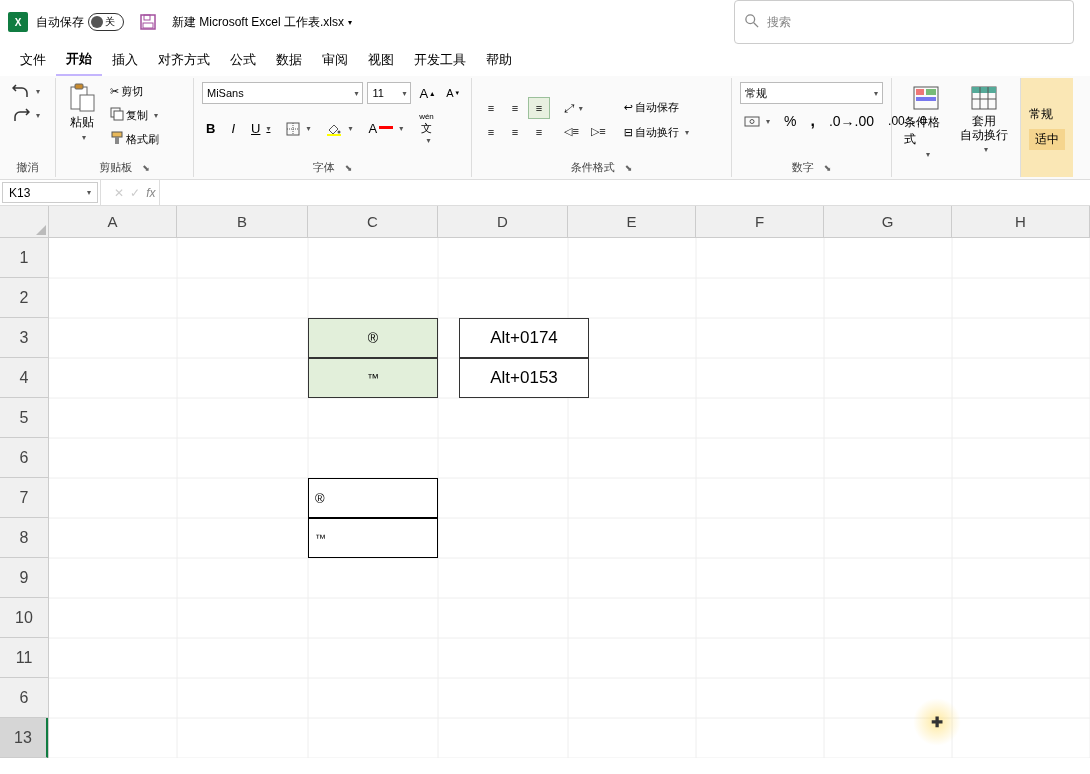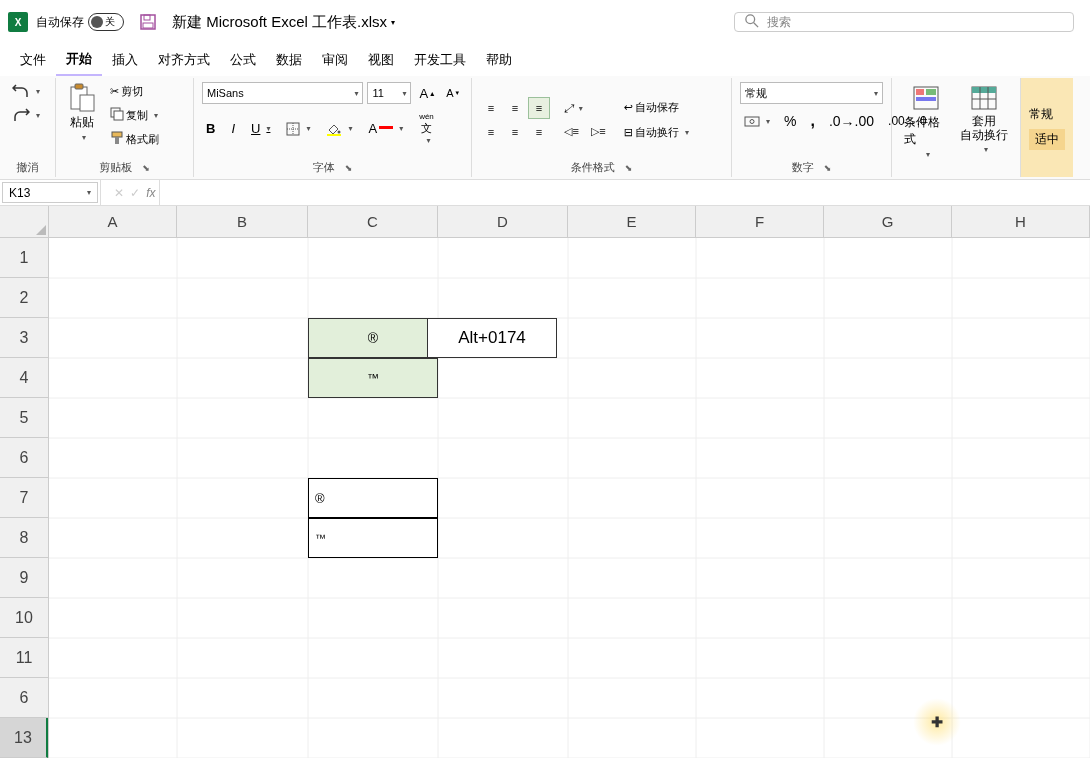--- a/index.html
+++ b/index.html
@@ -6,23 +6,23 @@
 body { font-family: "Microsoft YaHei", "Segoe UI", sans-serif; font-size: 12px; background: #fff; overflow: hidden; width: 1090px; height: 774px; position: relative; }
 
 
 .titlebar { height: 44px; display: flex; align-items: center; padding: 0 8px; background: #fff; }
 .excel-icon { width: 20px; height: 20px; background: #107c41; color: #fff; display: flex; align-items: center; justify-content: center; font-weight: bold; font-size: 10px; border-radius: 2px; margin-right: 8px; }
 .autosave { display: flex; align-items: center; gap: 4px; margin-right: 8px; }
 .toggle { width: 36px; height: 18px; border: 1px solid #333; border-radius: 9px; display: flex; align-items: center; padding: 0 2px; position: relative; }
 .toggle-knob { width: 12px; height: 12px; background: #555; border-radius: 50%; }
 .toggle-label { font-size: 10px; margin-left: 14px; position: absolute; }
 .save-icon { width: 16px; height: 16px; margin: 0 8px; color: #a4509f; }
-.filename { margin-left: 8px; font-size: 15px; }
+.filename { margin-left: 8px; font-size: 12px; }
 .filename-drop { margin-left: 4px; font-size: 8px; }
-.search-box { margin-left: auto; width: 340px; height: 20px; border: 1px solid #ccc; border-radius: 4px; display: flex; align-items: center; padding: 0 10px; gap: 8px; color: #666; background: #fff; margin-right: 8px; }
+.search-box { margin-left: auto; width: 340px; height: 44px; border: 1px solid #ccc; border-radius: 4px; display: flex; align-items: center; padding: 0 10px; gap: 8px; color: #666; background: #fff; margin-right: 8px; }
 
 
 .menubar { height: 32px; display: flex; align-items: center; padding: 0 10px; gap: 0; }
 .menu-item { padding: 6px 10px; font-size: 13px; cursor: pointer; }
 .menu-item.active { border-bottom: 2px solid #c4b5fd; font-weight: 600; }
 
 
 .ribbon { height: 104px; background: #fafafa; border-bottom: 1px solid #ddd; display: flex; padding: 2px 0; }
 .ribbon-group { border-right: 1px solid #ddd; padding: 4px 8px 0; display: flex; flex-direction: column; justify-content: space-between; }
 .ribbon-group-label { text-align: center; font-size: 11px; color: #444; padding: 2px 0; display: flex; justify-content: center; align-items: center; gap: 4px; }
@@ -51,21 +51,21 @@
 
 
 .grid-area { position: relative; display: flex; }
 .corner { width: 49px; height: 32px; background: #f0f0f0; border-right: 1px solid #ccc; border-bottom: 1px solid #ccc; display: flex; align-items: flex-end; justify-content: flex-end; }
 .corner::after { content: ''; border-style: solid; border-width: 0 0 10px 10px; border-color: transparent transparent #bbb transparent; margin: 2px; }
 .col-headers { display: flex; height: 32px; background: #f0f0f0; border-bottom: 1px solid #ccc; }
 .col-h { border-right: 1px solid #ccc; display: flex; align-items: center; justify-content: center; font-size: 15px; color: #444; }
 .row-headers { display: flex; flex-direction: column; width: 49px; background: #f0f0f0; border-right: 1px solid #ccc; }
 .row-h { height: 40px; border-bottom: 1px solid #ccc; display: flex; align-items: center; justify-content: center; font-size: 16px; color: #444; }
 .row-h.active { background: #d6d6d6; border-right: 2px solid #107c41; }
-.cell { position: absolute; border-right: 1px solid #eee; border-bottom: 1px solid #eee; display: flex; align-items: center; padding: 0 6px; font-size: 17px; } .colC { left: 259px; width: 130px; } .colD { left: 378px; width: 130px; }.r3{top:80px}.r4{top:120px}.r7{top:240px}.r8{top:280px}
+.cell { position: absolute; border-right: 1px solid #eee; border-bottom: 1px solid #eee; display: flex; align-items: center; padding: 0 6px; font-size: 17px; } .colC { left: 259px; width: 130px; } .colD { left: 410px; width: 130px; }.r3{top:80px}.r4{top:120px}.r7{top:240px}.r8{top:280px}
 .h40{height:40px}
 
 .green-box { background: #e2efda; border: 1px solid #333 !important; justify-content: center; }
 .alt-box { border: 1px solid #333 !important; background: #fff; }
 .black-box { border: 1px solid #000 !important; background: #fff; padding-left: 6px; font-size: 13px; }
 
 .cursor-ring { position: absolute; width: 48px; height: 48px; border-radius: 50%; background: radial-gradient(circle, rgba(255,220,100,0.6) 0%, rgba(255,220,100,0) 70%); pointer-events: none; display: flex; align-items: center; justify-content: center; }
 .plus-cursor { font-size: 14px; color: #333; font-weight: bold; }
 
 .hdr-row { display: flex; }
@@ -400,20 +400,21 @@
             <line x1="0" y1="400" x2="1041" y2="400"></line>
             <line x1="0" y1="440" x2="1041" y2="440"></line>
             <line x1="0" y1="480" x2="1041" y2="480"></line>
             <line x1="0" y1="520" x2="1041" y2="520"></line>
         </g>
       </svg>
 
       <div class="cell colC r3 h40 green-box" style="font-size:14px">®</div>
       <div class="cell colD r3 h40 alt-box" style="justify-content:center">Alt+0174</div>
       <div class="cell colC r4 h40 green-box" style="font-size:12px">™</div>
+      <div class="cell colD r4 h40 alt-box" style="justify-content:center">Alt+0153</div>
 
       <div class="cell colC r7 h40 black-box">®</div>
       <div class="cell colC r8 h40 black-box" style="font-size:11px">™</div>
 
       <div class="cursor-ring" style="left:864px;top:460px">
         <span class="plus-cursor">✚</span>
       </div>
     </div>
   </div>
 </div>

